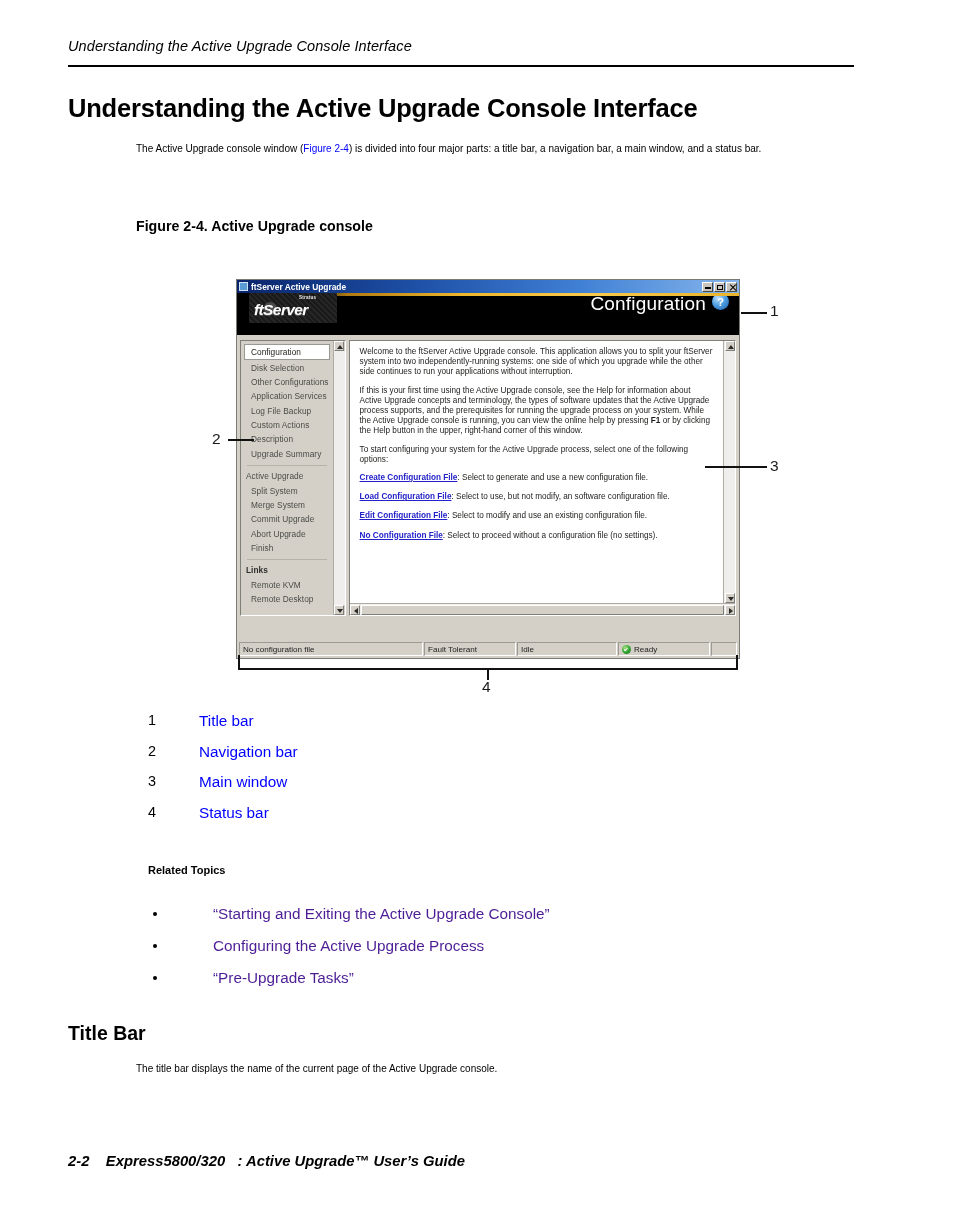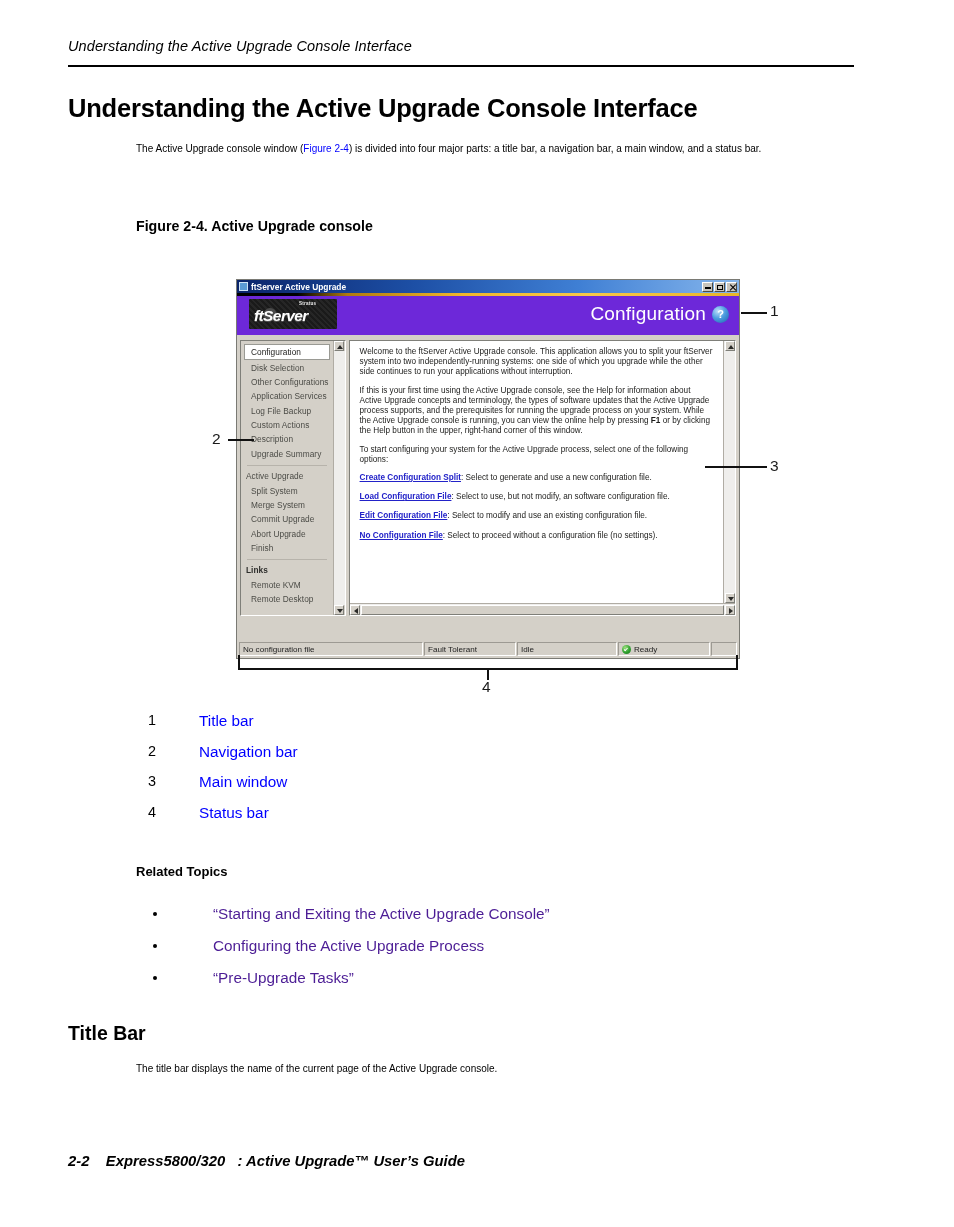--- a/index.html
+++ b/index.html
@@ -127,24 +127,23 @@
   .btn-max i { left: 2px; top: 2px; width: 6px; height: 5px; border: 1px solid #000; background: none; box-sizing: border-box; }
   .btn-close i.a, .btn-close i.b {
     left: 1.5px; top: 4px; width: 8px; height: 1.3px;
   }
   .btn-close i.a { transform: rotate(45deg); }
   .btn-close i.b { transform: rotate(-45deg); }
 
   
   .brand-bar {
     height: 42px;
-    background: #6d28d9;
+    background: #000000;
     position: relative;
     display: flex;
-    align-items: center;
     border-bottom: 2px solid #d4d0c8;
   }
   .brand-gold {
     position: absolute;
     left: 0; right: 0; top: 0;
     height: 3px;
     background: linear-gradient(to right, #000 0%, #000 12%, #b07a10 22%, #f0b72c 45%, #f7c84a 70%, #e8b42a 100%);
   }
   .brand-logo {
     margin-left: 12px;
@@ -399,22 +398,22 @@
   .legend-label {
     position: absolute;
     left: 199px;
     font-size: 15.3px;
     color: #0000ff;
   }
 
   
   .h3 {
     position: absolute;
-    left: 136px;
-    font-size: 13px;
+    left: 148px;
+    font-size: 11px;
     font-weight: bold;
   }
   #related-heading { top: 864px; }
 
   .bullets { position: absolute; left: 0; top: 905px; width: 954px; }
   .bullet-row { position: relative; height: 32px; }
   .bullet-dot {
     position: absolute;
     left: 153px; top: 7px;
     width: 4px; height: 4px;
@@ -523,21 +522,21 @@
           <span class="sb-arrow down"></span>
         </div>
       </div>
 
       <div class="main">
         <div class="main-inner">
           <div class="main-text">
             <p>Welcome to the ftServer Active Upgrade console.  This application allows you to split your ftServer system into two independently-running systems: one side of which you upgrade while the other side continues to run your applications without interruption.</p>
             <p><span>If this is your first time using the Active Upgrade console, see the Help for information about Active Upgrade concepts and terminology, the types of software updates that the Active Upgrade process supports, and the prerequisites for running the upgrade process on your system.  While the Active Upgrade console is running, you can view the online help by pressing </span><b>F1</b><span> or by clicking the Help button in the upper, right-hand corner of this window.</span></p>
             <p>To start configuring your system for the Active Upgrade process, select one of the following options:</p>
-            <p class="opt"><a>Create Configuration Split</a><span>: Select to generate and use a new configuration file.</span></p>
+            <p class="opt"><a>Create Configuration File</a><span>: Select to generate and use a new configuration file.</span></p>
             <p class="opt"><a>Load Configuration File</a><span>: Select to use, but not modify, an software configuration file.</span></p>
             <p class="opt"><a>Edit Configuration File</a><span>: Select to modify and use an existing configuration file.</span></p>
             <p class="opt"><a>No Configuration File</a><span>: Select to proceed without a configuration file (no settings).</span></p>
           </div>
           <div class="main-scroll-v">
             <span class="sb-arrow up"></span>
             <span class="sb-track"></span>
             <span class="sb-arrow down"></span>
           </div>
         </div>

